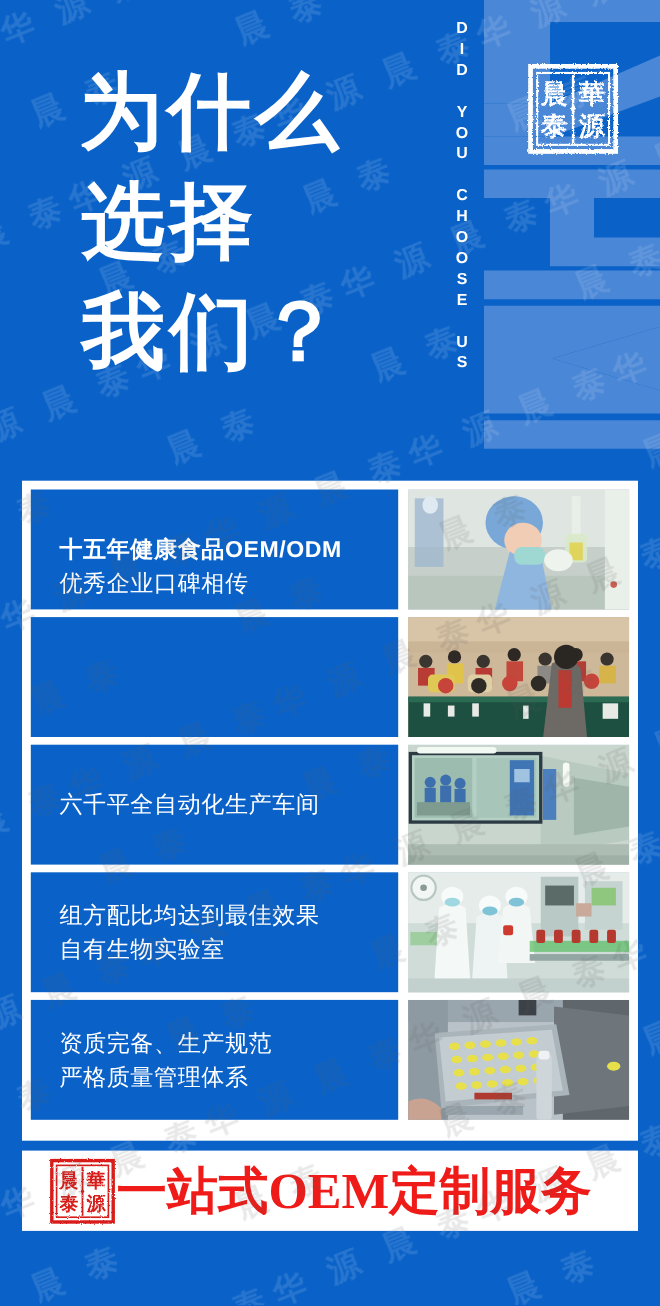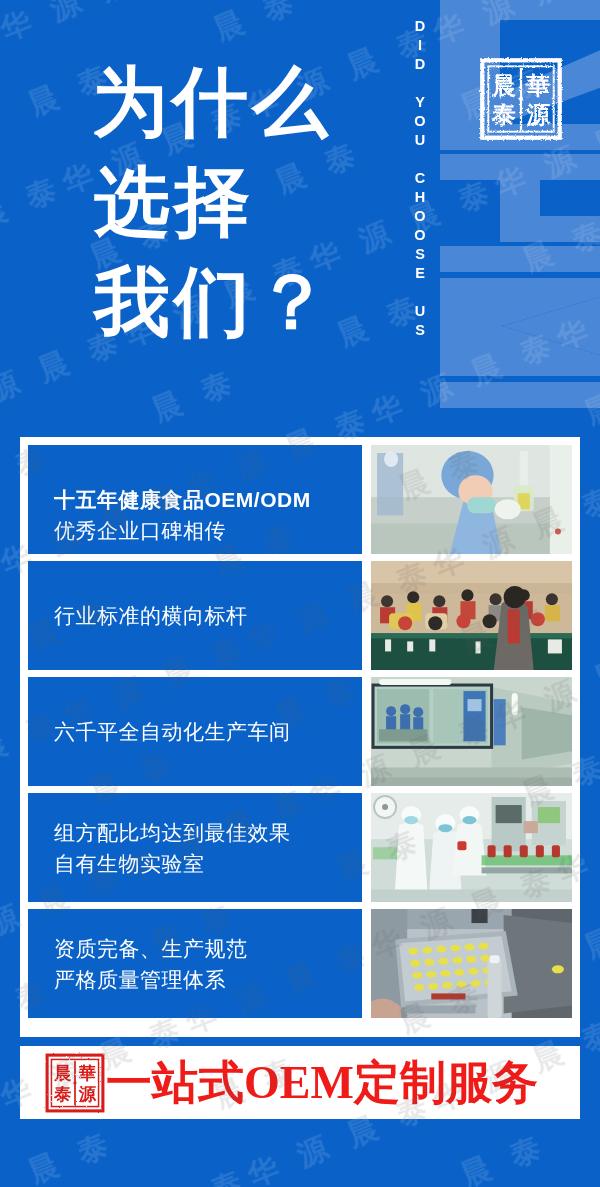--- a/index.html
+++ b/index.html
@@ -24,21 +24,21 @@
     width:170px; height:440px;
     overflow:hidden;
     pointer-events:none;
   }
   .why-layer svg { display:block; }
 
   
   .header { position:absolute; left:0; top:0; width:600px; height:437px; }
 
   .title-block {
-    position:absolute; left:92px; top:52px; width:300px;
+    position:absolute; left:72px; top:52px; width:300px;
   }
   .title-line {
     font-family:"Liberation Serif", serif;
     font-weight:700;
     color:#ffffff;
     font-size:76px;
     line-height:100px;
     letter-spacing:4px;
     white-space:nowrap;
   }
@@ -226,21 +226,20 @@
           <rect x="146" y="48" width="12" height="16" fill="#e0d14a" opacity=".85"></rect>
           <ellipse cx="136" cy="64" rx="13" ry="10" fill="#eef3ee"></ellipse>
           <rect x="178" y="0" width="22" height="110" fill="#e9efe9"></rect>
           <circle cx="186" cy="86" r="3" fill="#c23a2a" opacity=".8"></circle>
         </svg>
       </div>
     </div>
 
     <div class="card">
       <div class="card-text">
-        <div class="card-line">行业标准的横向标杆</div>
       </div>
       <div class="card-photo">
         <svg class="ph" viewBox="0 0 200 110" preserveAspectRatio="none">
           <rect width="200" height="110" fill="#cdb89a"></rect>
           <rect width="200" height="30" fill="#d8c4a6"></rect>
           <g opacity=".85">
             <rect x="0" y="22" width="200" height="10" fill="#c9b394"></rect>
           </g>
           <g>
             <circle cx="16" cy="40" r="6" fill="#3c3630"></circle>

